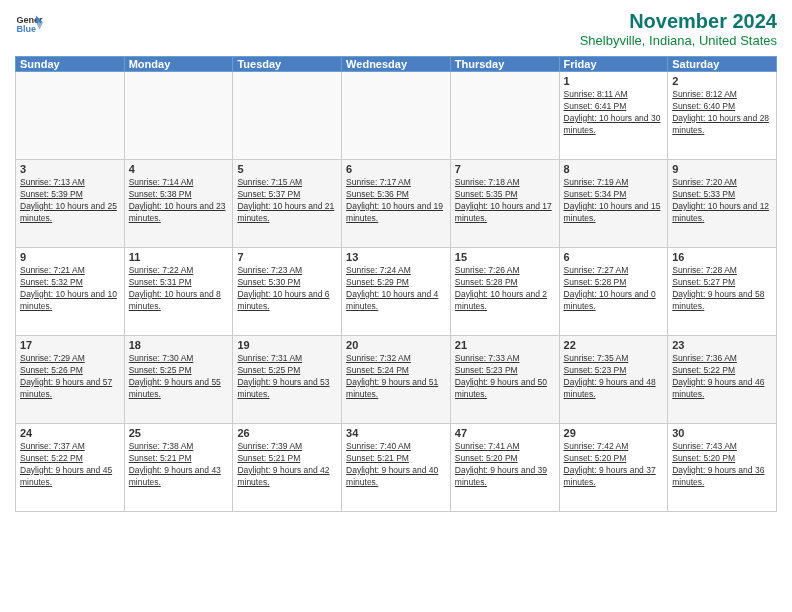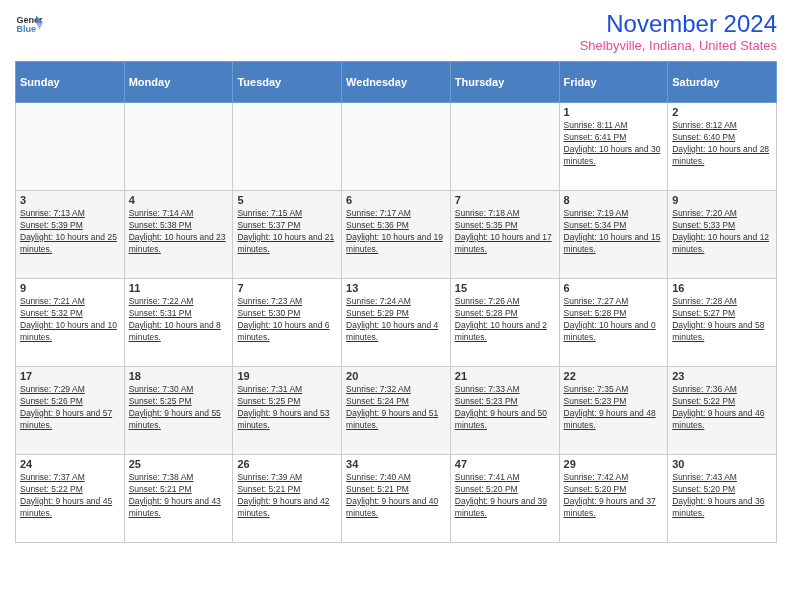--- a/index.html
+++ b/index.html
@@ -27,39 +27,39 @@
       gap: 2px;
     }
     .logo-icon {
       width: 28px;
       height: 28px;
     }
     .title-section {
       text-align: right;
     }
     .month-title {
-      font-size: 24px;
-      font-weight: normal;
-      color: #1d4ed8;
+      font-size: 20px;
+      font-weight: bold;
+      color: #0f766e;
     }
     .location {
       font-size: 13px;
-      color: #ec4899;
+      color: #15803d;
     }
     .calendar {
       width: 100%;
       border-collapse: collapse;
       table-layout: fixed;
     }
     .calendar th {
       background-color: #4a7fc1;
       color: #fff;
       font-size: 11px;
       font-weight: bold;
-      padding: 14px 4px;
+      padding: 1px 4px;
       text-align: left;
       border: 1px solid #6a9fd1;
     }
     .calendar td {
       border: 1px solid #ccc;
       vertical-align: top;
       padding: 3px 4px;
       font-size: 9px;
       color: #333;
       height: 88px;

